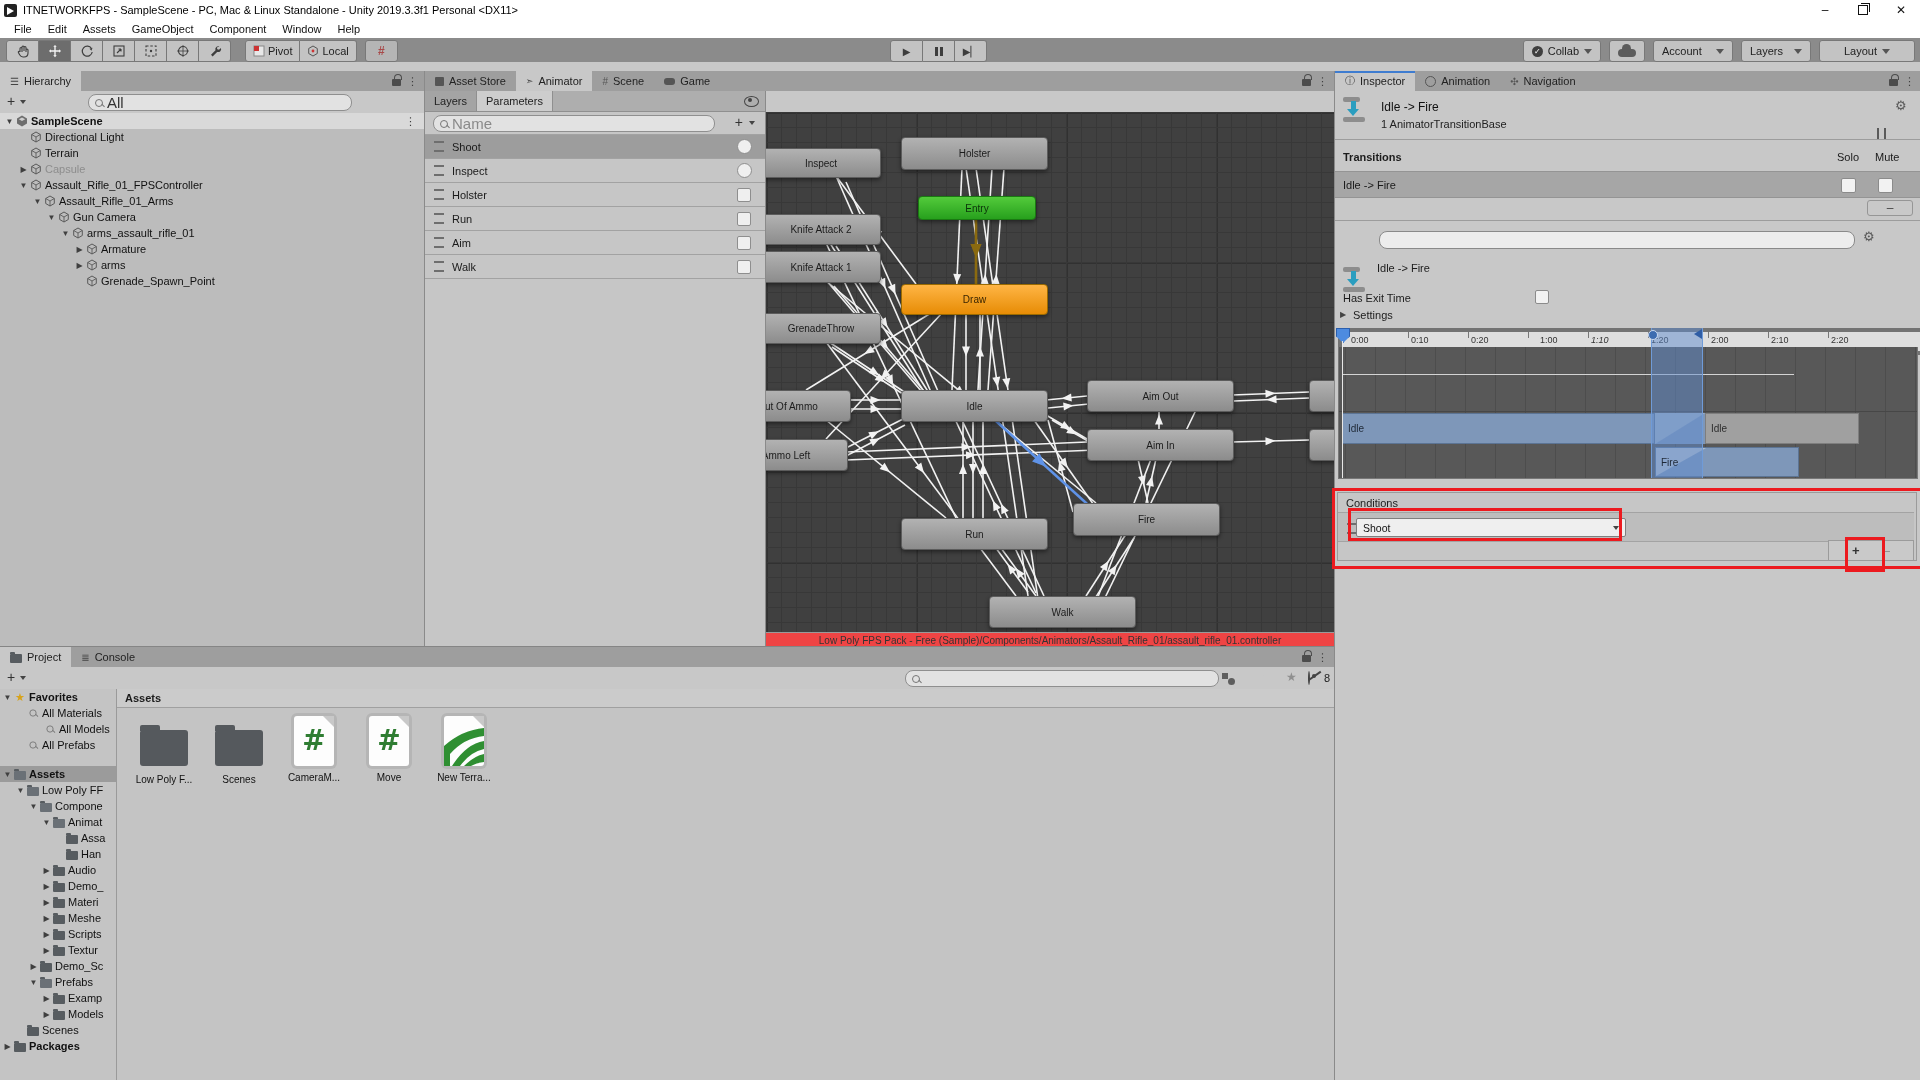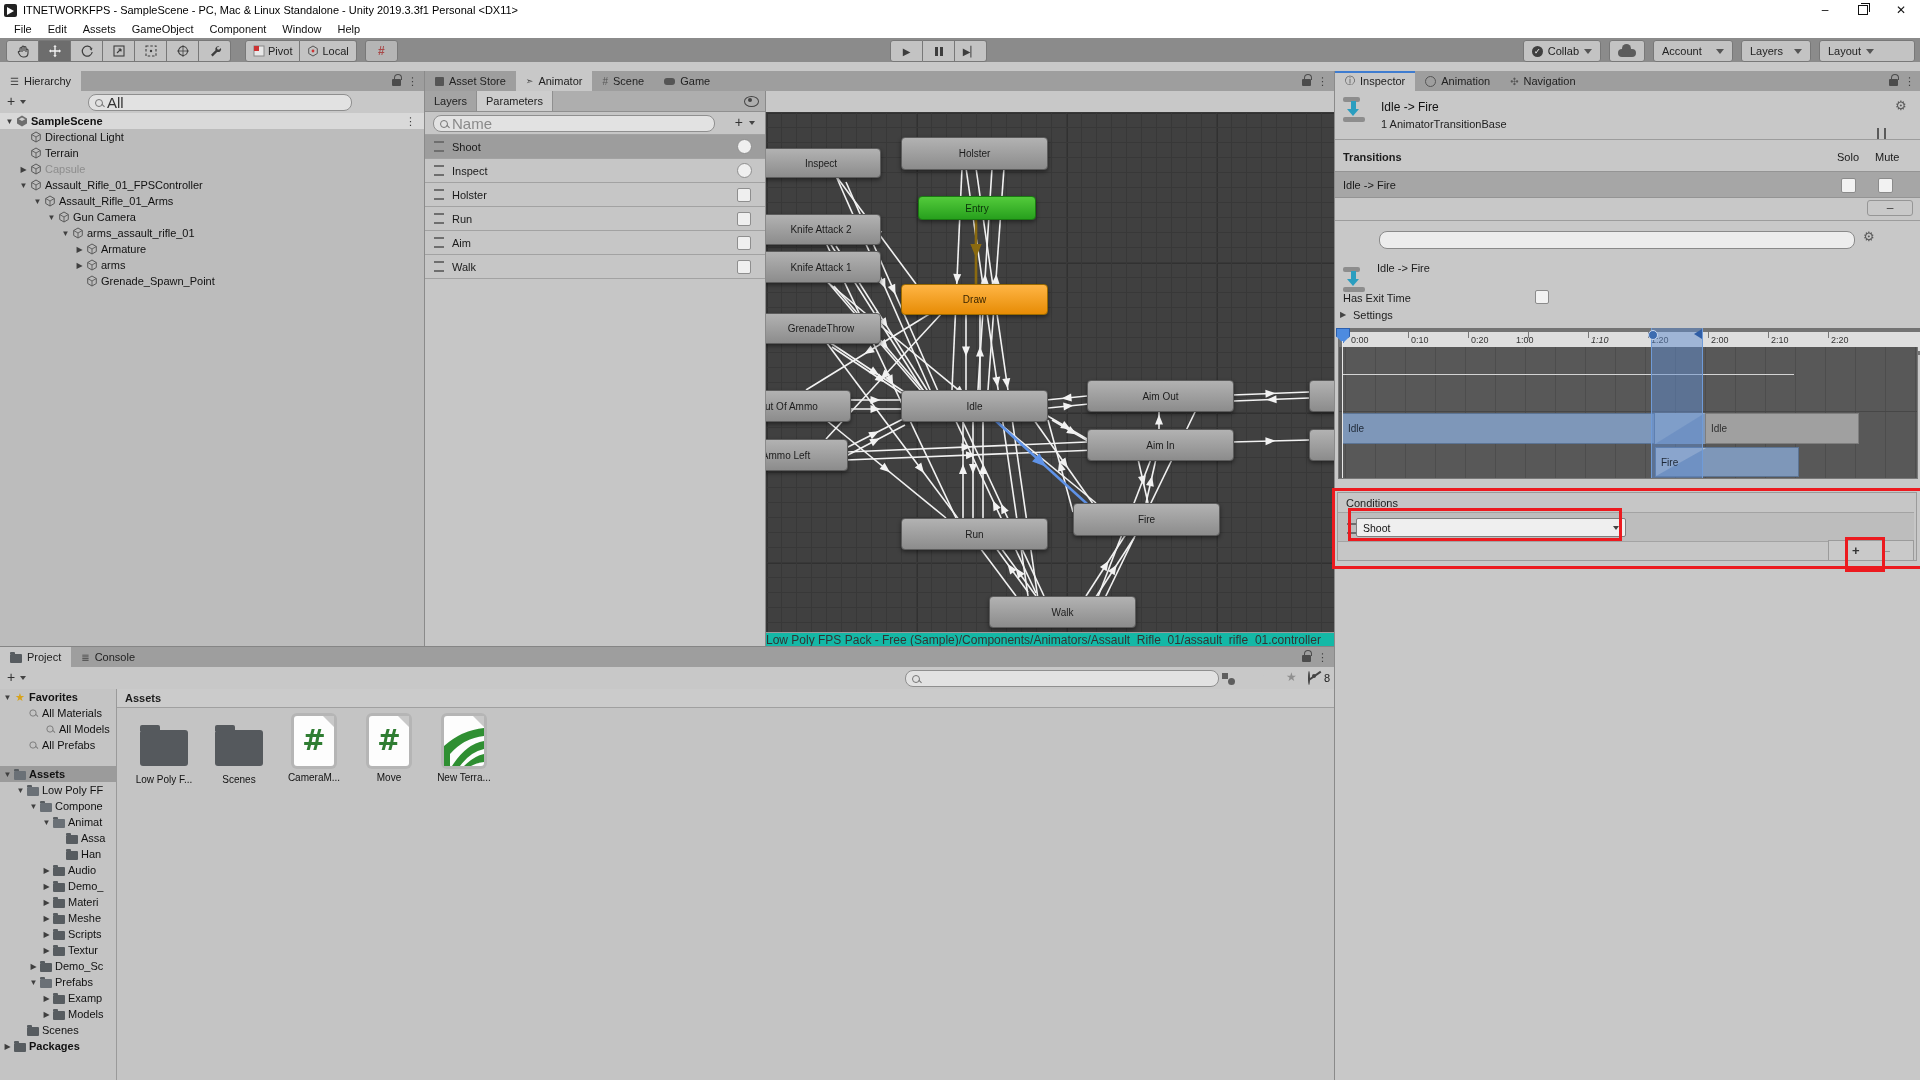--- a/index.html
+++ b/index.html
@@ -83,21 +83,21 @@
   .crumb{height:20px;background:#c9c9c9;display:flex;align-items:center;padding:0 8px;position:relative}
   .crumb:after{content:"";position:absolute;right:-9px;top:1px;width:13px;height:13px;background:#c9c9c9;transform:rotate(45deg);border-right:1px solid #979797;border-top:1px solid #979797;z-index:1}
   .alink{margin-left:auto;height:16px;background:#d6d6d6;border:1px solid #909090;border-radius:2px;display:flex;align-items:center;padding:0 7px;color:#222}
   .graph{position:absolute;overflow:hidden;background-color:#404040;
     background-image:linear-gradient(#383838 1px,transparent 1px),linear-gradient(90deg,#383838 1px,transparent 1px),linear-gradient(#313131 2px,transparent 2px),linear-gradient(90deg,#313131 2px,transparent 2px);
     background-size:15px 15px,15px 15px,150px 150px,150px 150px}
   .node{position:absolute;border-radius:4px;background:linear-gradient(#b2b2b2,#8c8c8c);border:1px solid #5c5c5c;
         box-shadow:0 2px 4px rgba(0,0,0,.45);color:#1c1c1c;font-size:10px;display:flex;align-items:center;justify-content:center}
   .node.entry{background:linear-gradient(#53cb3b,#27a01d);border-color:#1a7a12;color:#0b330a}
   .node.highlight{background:linear-gradient(#ffb545,#e78c05);border-color:#9a6a00;color:#3a2500}
-  .pathbar{position:absolute;background:#14b8a6;border-top:1px solid #9a9a9a;display:flex;align-items:center;justify-content:flex-start;font-size:12px;color:#333}
+  .pathbar{position:absolute;background:#ef4444;border-top:1px solid #9a9a9a;display:flex;align-items:center;justify-content:center;font-size:10px;color:#333}
   
   .ins-title{font-size:12px;color:#111}
   .hdrline{position:absolute;left:0;right:0;height:1px;background:#9c9c9c}
   .transrow{position:absolute;background:#a6a6a6;border-top:1px solid #949494;border-bottom:1px solid #949494;display:flex;align-items:center}
   .cb{width:13px;height:13px;background:#f2f2f2;border:1px solid #8b8b8b;border-radius:2px}
   .minusbtn{position:absolute;background:#c9c9c9;border:1px solid #969696;border-radius:3px;display:flex;align-items:center;justify-content:center;color:#444;font-size:12px}
   .field{position:absolute;background:#ededed;border:1px solid #8a8a8a;border-radius:8px;height:16px}
   .gear{color:#5a5a5a;font-size:13px;line-height:1}
   .mixer{width:13px;height:11px;position:relative}
   .mixer:before,.mixer:after{content:"";position:absolute;top:0;bottom:0;width:2px;background:#5a5a5a}
@@ -252,21 +252,21 @@
       <span class="cloud"></span>
     </div>
   <div class="ddbtn" style="width:62px;justify-content:space-between">
     <span>Account</span>
       <span class="caret"></span>
   </div>
   <div class="ddbtn" style="width:52px;justify-content:space-between">
     <span>Layers</span>
       <span class="caret"></span>
   </div>
-  <div class="ddbtn" style="width:78px;justify-content:flex-start">
+  <div class="ddbtn" style="width:78px;justify-content:center">
     <span>Layout</span>
       <span class="caret"></span>
   </div>
 </div>
 
 <div class="panel" id="hierarchy-panel" style="left:0;top:71px;width:424px;height:575px;border-right:1px solid #8a8a8a">
   <div class="tabstrip">
     <div class="tab active">
       <span style="color:#444;font-size:10px">☰</span>
       <span>Hierarchy</span>
@@ -676,21 +676,21 @@
       <div class="mtick" style="left: 90px;"></div>
       <div class="mtick" style="left: 102px;"></div>
       <div class="mtick" style="left: 114px;"></div>
       <div class="tick" style="left: 126px;"></div>
       <span class="ticklbl" style="left: 129px;">0:20</span>
       <div class="mtick" style="left: 138px;"></div>
       <div class="mtick" style="left: 150px;"></div>
       <div class="mtick" style="left: 162px;"></div>
       <div class="mtick" style="left: 174px;"></div>
       <div class="tick" style="left: 186px;"></div>
-      <span class="ticklbl" style="left: 174px;">1:00</span>
+      <span class="ticklbl" style="left: 198px;">1:00</span>
       <div class="mtick" style="left: 198px;"></div>
       <div class="mtick" style="left: 210px;"></div>
       <div class="mtick" style="left: 222px;"></div>
       <div class="mtick" style="left: 234px;"></div>
       <div class="tick" style="left: 246px;"></div>
       <span class="ticklbl" style="left: 249px; font-style: italic;">1:10</span>
       <div class="mtick" style="left: 258px;"></div>
       <div class="mtick" style="left: 270px;"></div>
       <div class="mtick" style="left: 282px;"></div>
       <div class="mtick" style="left: 294px;"></div>

